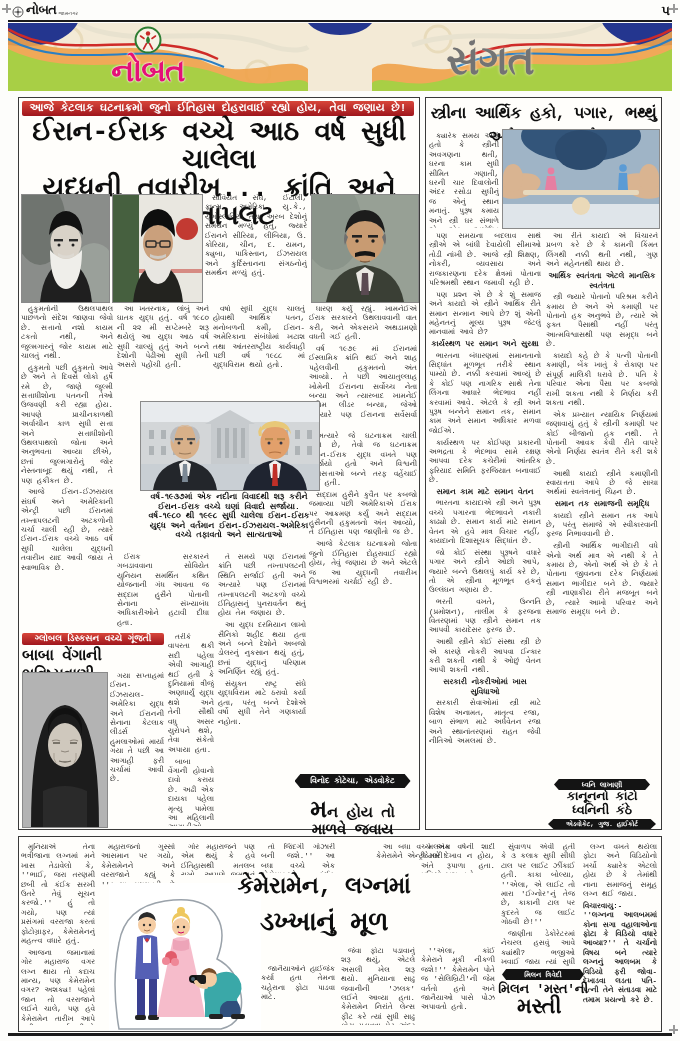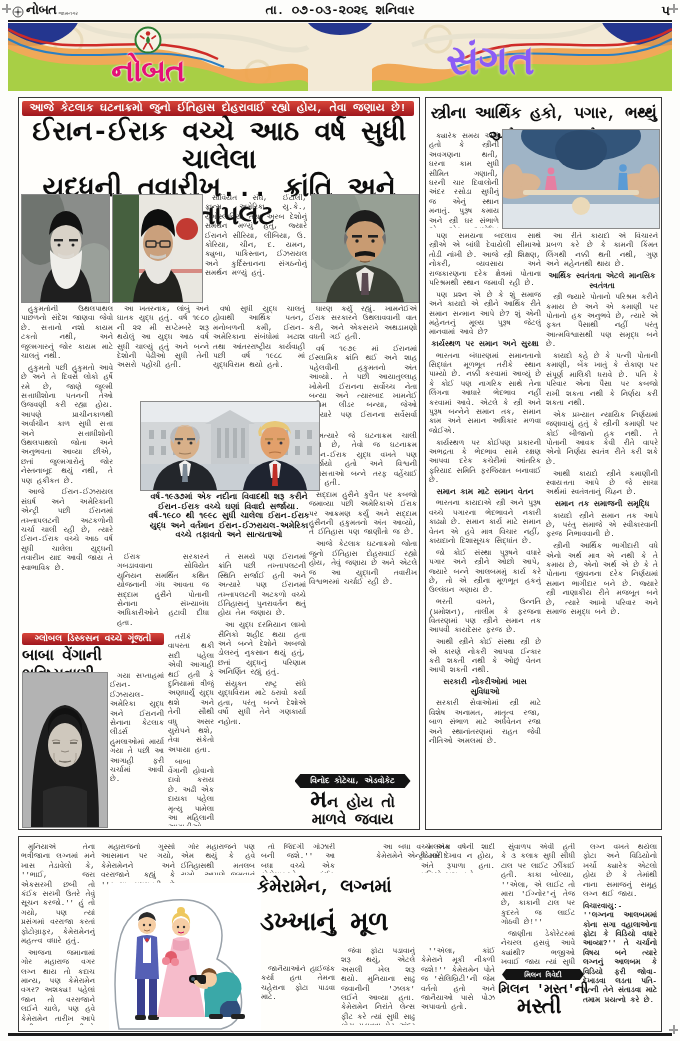--- a/index.html
+++ b/index.html
@@ -17,21 +17,21 @@
   .corner:before,.corner:after{content:"";position:absolute;background:#9a9a9a;}
   .corner:before{left:4px;top:0;width:1.5px;height:9px;}
   .corner:after{left:0;top:4px;width:9px;height:1.5px;}
   
   .masthead{position:absolute;left:8px;top:23px;width:664px;height:68px;overflow:hidden;}
   .mh-brand{position:absolute;left:84px;top:32px;width:112px;text-align:center;
             font-size:31px;font-weight:800;color:#e41177;letter-spacing:-1px;
             text-shadow:0 0 2px #fff,0 0 2px #fff;}
   .mh-emblem{position:absolute;left:126px;top:3px;width:28px;height:28px;}
   .mh-section{position:absolute;left:392px;top:16px;width:180px;text-align:center;
-              font-size:41px;font-weight:800;color:#8b5cf6;letter-spacing:-1px;
+              font-size:41px;font-weight:800;color:#737373;letter-spacing:-1px;
               text-shadow:0 0 3px #f3ead6;}
   
   .block{position:absolute;background:#fffefb;border:1px solid #3a3a3a;}
   #left-block{left:18px;top:97px;width:400px;height:731px;}
   #right-block{left:425px;top:97px;width:235px;height:731px;}
   #bottom-block{left:18px;top:836px;width:642px;height:194px;}
   .bottom-rule{position:absolute;left:8px;top:1033px;width:664px;height:2.5px;background:#1b1b1b;}
   
   .kicker{position:absolute;background:linear-gradient(#d8463a,#9f161c);color:#fff;
           font-weight:bold;text-align:center;border-radius:2px;}
@@ -59,21 +59,20 @@
   <div class="topbar">
     <div class="tb-left">
       <svg width="12" height="12" viewBox="0 0 12 12">
         <circle cx="6" cy="6" r="5" fill="none" stroke="#555" stroke-width="1"></circle>
         <circle cx="6" cy="6" r="1.6" fill="#555"></circle>
         <path d="M6 1.5 L7 4.5 L5 4.5 Z M6 10.5 L7 7.5 L5 7.5 Z M1.5 6 L4.5 5 L4.5 7 Z M10.5 6 L7.5 5 L7.5 7 Z" fill="#777"></path>
       </svg>
       <span class="tb-logo">નોબત</span>
       <span class="tb-sub">જામનગર</span>
     </div>
-    <div class="tb-date">તા. ૦૭-૦૩-૨૦૨૬ શનિવાર</div>
     <div class="tb-page">પ</div>
   </div>
   <div class="topbar-rule"></div>
 
   <div class="masthead">
     <svg width="664" height="68" viewBox="0 0 664 68" preserveAspectRatio="none">
       <rect width="664" height="68" fill="#f3ead6"></rect>
       <g opacity=".55">
         <circle cx="60" cy="18" r="14" fill="none" stroke="#e0cfa6" stroke-width="3"></circle>
         <circle cx="250" cy="50" r="12" fill="none" stroke="#e0cfa6" stroke-width="3"></circle>
@@ -269,21 +268,21 @@
     <div class="col" style="left:91px;top:574px;width:54px;height:154px;">
         <p>ગયા સપ્તાહમાં ઈરાન-ઈઝરાયલ-અમેરિકા યુદ્ધ અને ઈરાનની સેનાના કેટલાક લીડર્સ હુમલાઓમાં માર્યા ગયા તે પછી આ આગાહી ફરી ચર્ચામાં આવી છે.</p>
       </div>
     <div class="col" style="left:149px;top:535px;width:46px;height:193px;">
         <p>તરીકે વાપરતા થકી સદી પહેલા એવી આગાહી થઈ હતી કે દુનિયામાં ત્રીજું અણધાર્યું યુદ્ધ થશે અને તેની સૌથી વધુ અસર યુરોપને થશે, તેવા સંકેતો અપાયા હતા.</p>
         <p>બાબા વેંગાની હોવાનો દાવો કરાય છે. અઢી એક દાયકા પહેલા મૃત્યુ પામેલા આ મહિલાની આગાહીઓ અવારનવાર ચર્ચામાં આવે છે.</p>
       </div>
 
     <div style="position:absolute;left:269px;top:676px;width:129px;height:52px;">
       <div class="ribbon" style="width:104px;margin:0 auto;">વિનોદ કોટેચા, એડવોકેટ</div>
-      <div class="boxtitle" style="font-size:15px;line-height:17px;margin-top:4px;">
+      <div class="boxtitle" style="font-size:15px;line-height:17px;margin-top:14px;">
         <span style="font-size:24px;font-weight:800;">મ</span><span>ન હોય તો</span><br>
         <span>માળવે જવાય</span>
       </div>
     </div>
   </div>
 
   <div class="block" id="right-block">
     <div class="headline" style="left:2px;top:4px;width:231px;font-size:16px;line-height:24px;">સ્ત્રીના આર્થિક હકો, પગાર, ભથ્થું અને સમાન તકો</div>
 
     <div class="col" style="left:3px;top:34px;width:70px;height:96px;">
@@ -310,43 +309,51 @@
     </div>
 
     <div class="col" style="left:3px;top:134px;width:112px;height:592px;">
         <p>પણ સમયના બદલાવ સાથે સ્ત્રીએ એ બાંધી દેવાયેલી સીમાઓ તોડી નાંખી છે. આજે સ્ત્રી શિક્ષણ, નોકરી, વ્યવસાય અને રાજકારણના દરેક ક્ષેત્રમાં પોતાના પરિશ્રમથી સ્થાન જમાવી રહી છે.</p>
         <p>પણ પ્રશ્ન એ છે કે શું સમાજ અને કાયદો એ સ્ત્રીને આર્થિક રીતે સમાન સન્માન આપે છે? શું એની મહેનતનું મૂલ્ય પુરૂષ જેટલું માનવામાં આવે છે?</p>
         <p class="subhead">કાર્યસ્થળ પર સમાન અને સુરક્ષા</p>
         <p>ભારતના બંધારણમાં સમાનતાનો સિદ્ધાંત મૂળભૂત તરીકે સ્થાન પામ્યો છે. નક્કી કરવામાં આવ્યું છે કે કોઈ પણ નાગરિક સાથે તેના લિંગના આધારે ભેદભાવ નહીં કરવામાં આવે. એટલે કે સ્ત્રી અને પુરૂષ બન્નેને સમાન તક, સમાન કામ અને સમાન અધિકાર મળવા જોઈએ.</p>
         <p>કાર્યસ્થળ પર કોઈપણ પ્રકારની અભદ્રતા કે ભેદભાવ સામે રક્ષણ આપવા દરેક કચેરીમાં આંતરિક ફરિયાદ સમિતિ ફરજિયાત બનાવાઈ છે.</p>
         <p class="subhead">સમાન કામ માટે સમાન વેતન</p>
         <p>ભારતના કાયદાએ સ્ત્રી અને પુરૂષ વચ્ચે પગારના ભેદભાવને નકારી કાઢ્યો છે. સમાન કાર્ય માટે સમાન વેતન એ હવે માત્ર વિચાર નહીં, કાયદાનો દિશાસૂચક સિદ્ધાંત છે.</p>
-        <p>જો કોઈ સંસ્થા પુરૂષને વધારે પગાર અને સ્ત્રીને ઓછો આપે, જ્યારે બન્ને આલબમમું કાર્ય કરે છે, તો એ સ્ત્રીના મૂળભૂત હકનું ઉલ્લંઘન ગણાય છે.</p>
+        <p>જો કોઈ સંસ્થા પુરૂષને વધારે પગાર અને સ્ત્રીને ઓછો આપે, જ્યારે બન્ને ઉથલપું કાર્ય કરે છે, તો એ સ્ત્રીના મૂળભૂત હકનું ઉલ્લંઘન ગણાય છે.</p>
         <p>ભરતી વખતે, ઉન્નતિ (પ્રમોશન), તાલીમ કે ફરજના વિતરણમાં પણ સ્ત્રીને સમાન તક આપવી કાયદેસર ફરજ છે.</p>
         <p>આથી સ્ત્રીને કોઈ સંસ્થા સ્ત્રી છે એ કારણે નોકરી આપવા ઈન્કાર કરી શકતી નથી કે ઓછું વેતન આપી શકતી નથી.</p>
         <p class="subhead">સરકારી નોકરીઓમાં ખાસ સુવિધાઓ</p>
         <p>સરકારી સેવાઓમાં સ્ત્રી માટે વિશેષ અનામત, માતૃત્વ રજા, બાળ સંભાળ માટે અર્ધવેતન રજા અને સ્થાનાંતરણમાં રાહત જેવી નીતિઓ અમલમાં છે.</p>
       </div>
     <div class="col" style="left:120px;top:134px;width:112px;height:544px;">
         <p>આ રીતે કાયદો એ વિચારને પ્રબળ કરે છે કે કામની કિંમત લિંગથી નક્કી થતી નથી, ગુણ અને મહેનતથી થાય છે.</p>
         <p class="subhead">આર્થિક સ્વતંત્રતા એટલે માનસિક સ્વતંત્રતા</p>
         <p>સ્ત્રી જ્યારે પોતાનો પરિશ્રમ કરીને કમાય છે અને એ કમાણી પર પોતાનો હક અનુભવે છે, ત્યારે એ ફક્ત પૈસાથી નહીં પરંતુ આત્મવિશ્વાસથી પણ સમૃદ્ધ બને છે.</p>
         <p>કાયદો કહે છે કે પત્ની પોતાની કમાણી, બેંક ખાતું કે રોકાણ પર સંપૂર્ણ માલિકી ધરાવે છે. પતિ કે પરિવાર એના પૈસા પર કબજો રાખી શકતા નથી કે નિર્ણય કરી શકતા નથી.</p>
         <p>એક પ્રખ્યાત ન્યાયિક નિર્ણયમાં જણાવાયું હતું કે સ્ત્રીની કમાણી પર કોઈ બીજાનો હક નથી. તે પોતાની આવક કેવી રીતે વાપરે એનો નિર્ણય સ્વતંત્ર રીતે કરી શકે છે.</p>
         <p>આથી કાયદો સ્ત્રીને કમાણીની સ્વાયત્તતા આપે છે જે સાચા અર્થમાં સ્વતંત્રતાનું ચિહ્ન છે.</p>
         <p class="subhead">સમાન તક સમાજની સમૃદ્ધિ</p>
         <p>કાયદો સ્ત્રીને સમાન તક આપે છે, પરંતુ સમાજે એ સ્વીકારવાની ફરજ નિભાવવાની છે.</p>
         <p>સ્ત્રીની આર્થિક ભાગીદારી વધે એનો અર્થ માત્ર એ નથી કે તે કમાય છે, એનો અર્થ એ છે કે તે પોતાના જીવનના દરેક નિર્ણયમાં સમાન ભાગીદાર બને છે. જ્યારે સ્ત્રી નાણાકીય રીતે મજબૂત બને છે, ત્યારે આખો પરિવાર અને સમાજ સમૃદ્ધ બને છે.</p>
       </div>
 
+    <div style="position:absolute;left:120px;top:681px;width:112px;height:46px;">
+      <div class="ribbon" style="width:84px;margin:0 auto;font-size:7px;padding:1.5px 6px;">ધ્વનિ લાખાણી</div>
+      <div class="boxtitle" style="font-size:12.5px;line-height:13.5px;margin-top:1px;">
+        <span>કાનૂનનો કાંટો</span><br>
+        <span>ધ્વનિની કંઠે</span>
+      </div>
+      <div class="ribbon" style="width:96px;margin:1px auto 0;font-size:6.5px;padding:1.5px 6px;">એડવોકેટ, ગુજ. હાઈકોર્ટ</div>
+    </div>
   </div>
 
   <div class="block" id="bottom-block">
     <div class="col" style="left:2px;top:6px;width:74px;height:182px;">
-        <p>મુનિયાએ તેના ભત્રીજાના લગ્નમાં મને ખાસ તેડાવેલો કે, ''ભાઈ, જરા એકસરખી છબી તો કંઈક સરખી ઉતરે તેવું સૂચન કરજો.'' હું તો ગયો, પણ ત્યાં પ્રસંગમાં વરરાજા કરતાં ફોટોગ્રાફર, કેમેરામેનનું મહત્ત્વ વધારે હતું.</p>
+        <p>મુનિયાએ તેના ભત્રીજાના લગ્નમાં મને ખાસ તેડાવેલો કે, ''ભાઈ, જરા તરણમી છબી તો કંઈક સરખી ઉતરે તેવું સૂચન કરજો.'' હું તો ગયો, પણ ત્યાં પ્રસંગમાં વરરાજા કરતાં ફોટોગ્રાફર, કેમેરામેનનું મહત્ત્વ વધારે હતું.</p>
         <p>આજના જમાનામાં ગોર મહારાજ વગર લગ્ન થાય તો કદાચ માન્ય, પણ કેમેરામેન વગર? અશક્ય! પહેલાં જાન તો વરરાજાને લઈને ચાલે, પણ હવે કેમેરામેન તારીખ આપે પછી જ મુહૂર્ત નીકળે છે.</p>
       </div>
     <div class="col" style="left:82px;top:6px;width:74px;height:42px;">
         <p>મહારાજનો ગુસ્સો આસમાન પર ગયો, કેમેરામેનને અને વરરાજાને કહ્યું કે ''કન્યા પધરાવવી છે કે ખાલી ફોટા જ પડાવવા છે?''</p>
       </div>
     <div class="col" style="left:162px;top:6px;width:74px;height:32px;">
         <p>ગોર મહારાજને પણ એમ થયું કે હવે ઈતિહાસથી મતલબ રાખો, આપણે જમવાનું ઠેકાણું મળી ગયું ને?</p>
       </div>
     <div class="col" style="left:242px;top:6px;width:74px;height:30px;">
         <p>તો જિંદગી ગોઝારી બની જશે.'' આ બધા વચ્ચે એક ફોટોગ્રાફરને કંઈક થયું.</p>
@@ -410,21 +417,21 @@
         <rect x="84" y="92" width="13" height="9" rx="2" fill="#1d1d1d"></rect>
         <circle cx="84" cy="96" r="4" fill="#111"></circle>
         <circle cx="84" cy="96" r="2" fill="#49606e"></circle>
         <path d="M97 104 Q90 104 87 99" stroke="#f5cda4" stroke-width="4" fill="none" stroke-linecap="round"></path>
         <path d="M112 134 Q108 122 118 118 L128 118 Q134 126 130 134 Z" fill="#2f4f7c"></path>
         <rect x="100" y="131" width="14" height="5" rx="2" fill="#222"></rect>
         <rect x="122" y="131" width="14" height="5" rx="2" fill="#222"></rect>
       </svg>
     </div>
 
-    <div class="headline" style="left:148px;top:36px;width:314px;font-size:18px;line-height:28px;">કેમેરામેન, લગ્નમાં</div>
+    <div class="headline" style="left:148px;top:36px;width:314px;font-size:23px;line-height:28px;">કેમેરામેન, લગ્નમાં</div>
     <div class="headline" style="left:148px;top:72px;width:314px;font-size:26px;line-height:28px;">ડખ્ખાનું મૂળ</div>
 
     <div style="position:absolute;left:478px;top:132px;width:92px;height:58px;">
       <div class="ribbon" style="width:70px;margin:0 auto;font-size:7px;padding:1.5px 6px;">મિલન ત્રિવેદી</div>
       <div class="boxtitle" style="font-size:13px;line-height:15px;margin-top:2px;">મિલન 'મસ્ત'ની</div>
       <div class="boxtitle" style="font-size:21px;line-height:22px;text-align:center;padding-right:8px;">મસ્તી</div>
     </div>
   </div>
 
   <div class="bottom-rule"></div>

